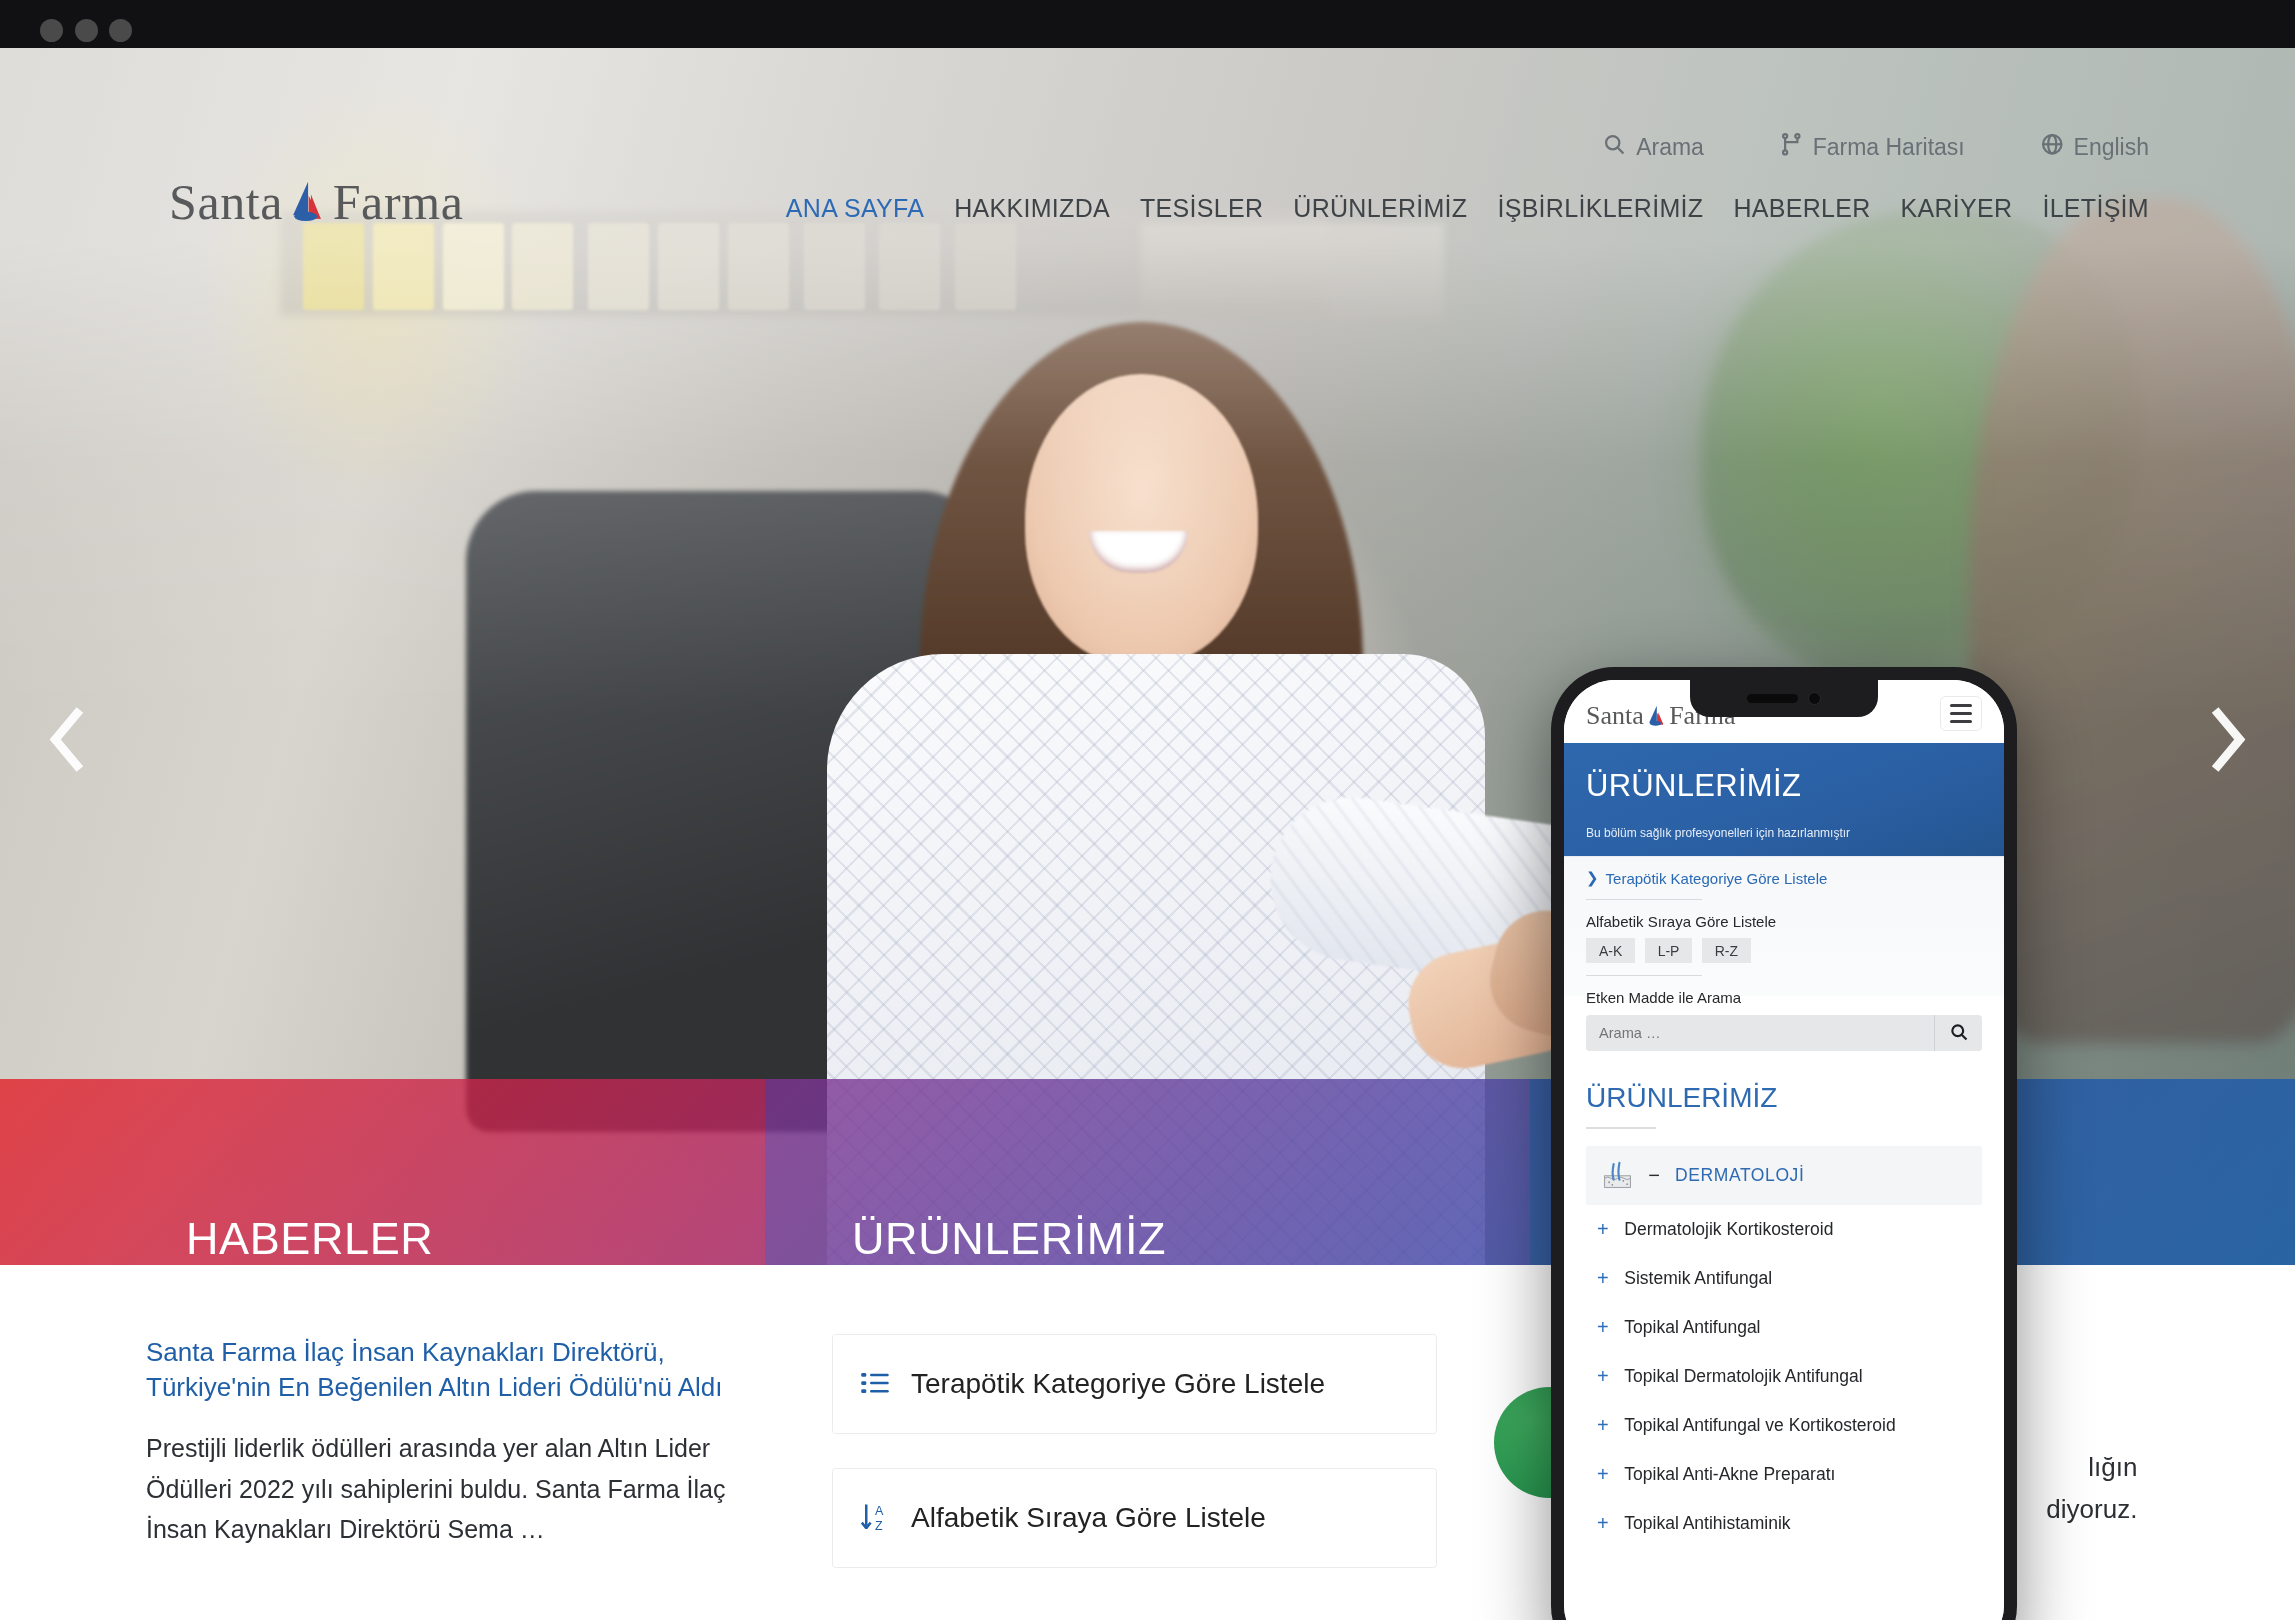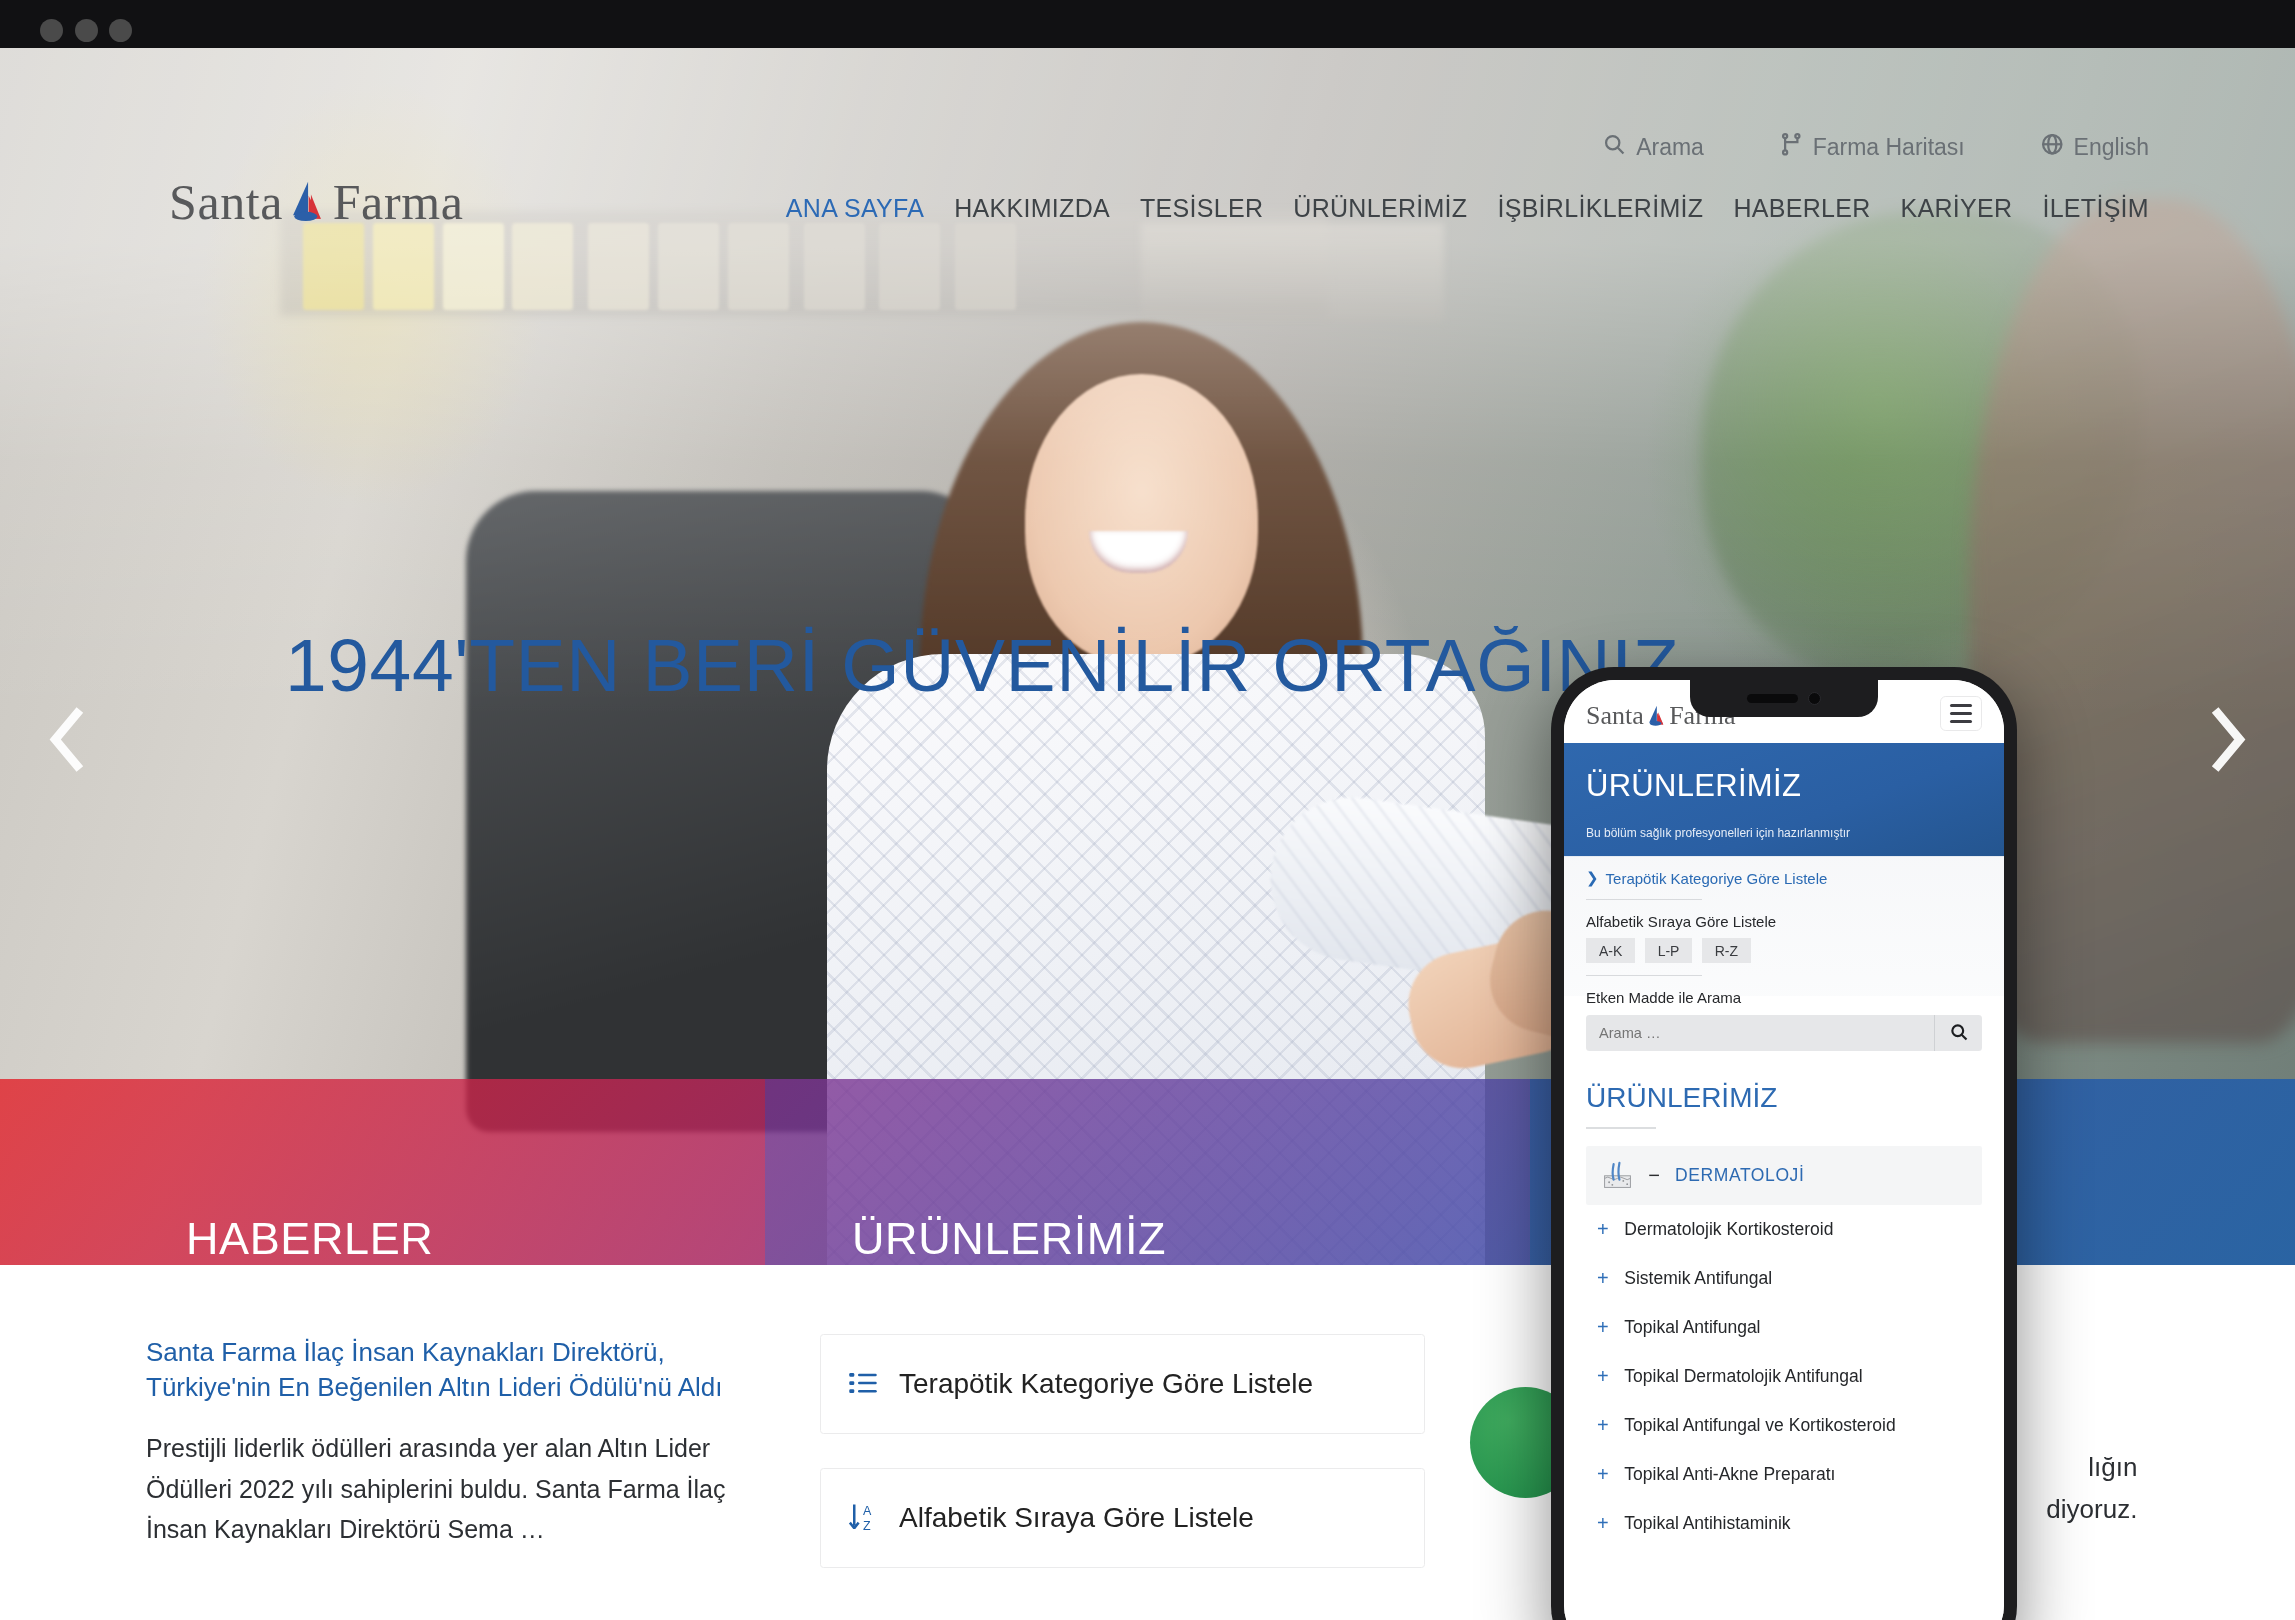--- a/index.html
+++ b/index.html
@@ -100,21 +100,21 @@
   .strip .stitle { position:absolute; left:0; bottom:35px; font-size:45px; color:#fff; font-weight:300; letter-spacing:0.6px; }
   .s-red    { background:linear-gradient(135deg, rgba(226,36,43,.82), rgba(176,40,110,.78)); }
   .s-purple { background:linear-gradient(135deg, rgba(128,52,145,.80), rgba(62,76,172,.80)); }
   .s-blue   { background:linear-gradient(135deg, rgba(44,84,166,.86), rgba(30,96,170,.86)); }
   .s-red .stitle    { left:186px; }
   .s-purple .stitle { left:87px; }
   .s-blue .stitle   { left:87px; }
 
   
   #content { position:absolute; left:0; top:1252px; width:2295px; height:321px; background:#fff;
-             display:flex; padding:0 146px; gap:4px; }
+             display:flex; padding:0 146px; gap:16px; }
   .col { position:relative; }
   #col-news { width:635px; padding-right:52px; }
   #col-prod { width:675px; padding:0 35px; }
   #col-third { flex:1; padding-left:35px; }
   .news-title { color:#1f5fa8; font-size:26px; line-height:1.35; margin-top:35px; cursor:pointer; }
   .news-body  { color:#2c2f33; font-size:25px; line-height:1.62; margin-top:23px; }
   .prod-card { border:1.2px solid #ebebec; border-radius:3.5px; padding:33px 27px; margin-top:34px;
                display:flex; align-items:center; gap:21px; cursor:pointer; background:#fff; }
   .prod-card .lbl { font-size:28px; color:#222; }
   .prod-card svg { width:30px; height:30px; flex:none; }
@@ -263,21 +263,20 @@
         <a href="#" class="active">ANA SAYFA</a>
         <a href="#">HAKKIMIZDA</a>
         <a href="#">TESİSLER</a>
         <a href="#">ÜRÜNLERİMİZ</a>
         <a href="#">İŞBİRLİKLERİMİZ</a>
         <a href="#">HABERLER</a>
         <a href="#">KARİYER</a>
         <a href="#">İLETİŞİM</a>
       </nav>
 
-      <div id="hero-title">1944'TEN BERİ GÜVENİLİR ORTAĞINIZ</div>
 
       <div class="arrow" id="arrow-prev">
         <span>
           <svg viewBox="0 0 40 56">
               <polyline points="28,4 8,28 28,52"></polyline>
             </svg>
         </span>
       </div>
       <div class="arrow" id="arrow-next">
         <span>

